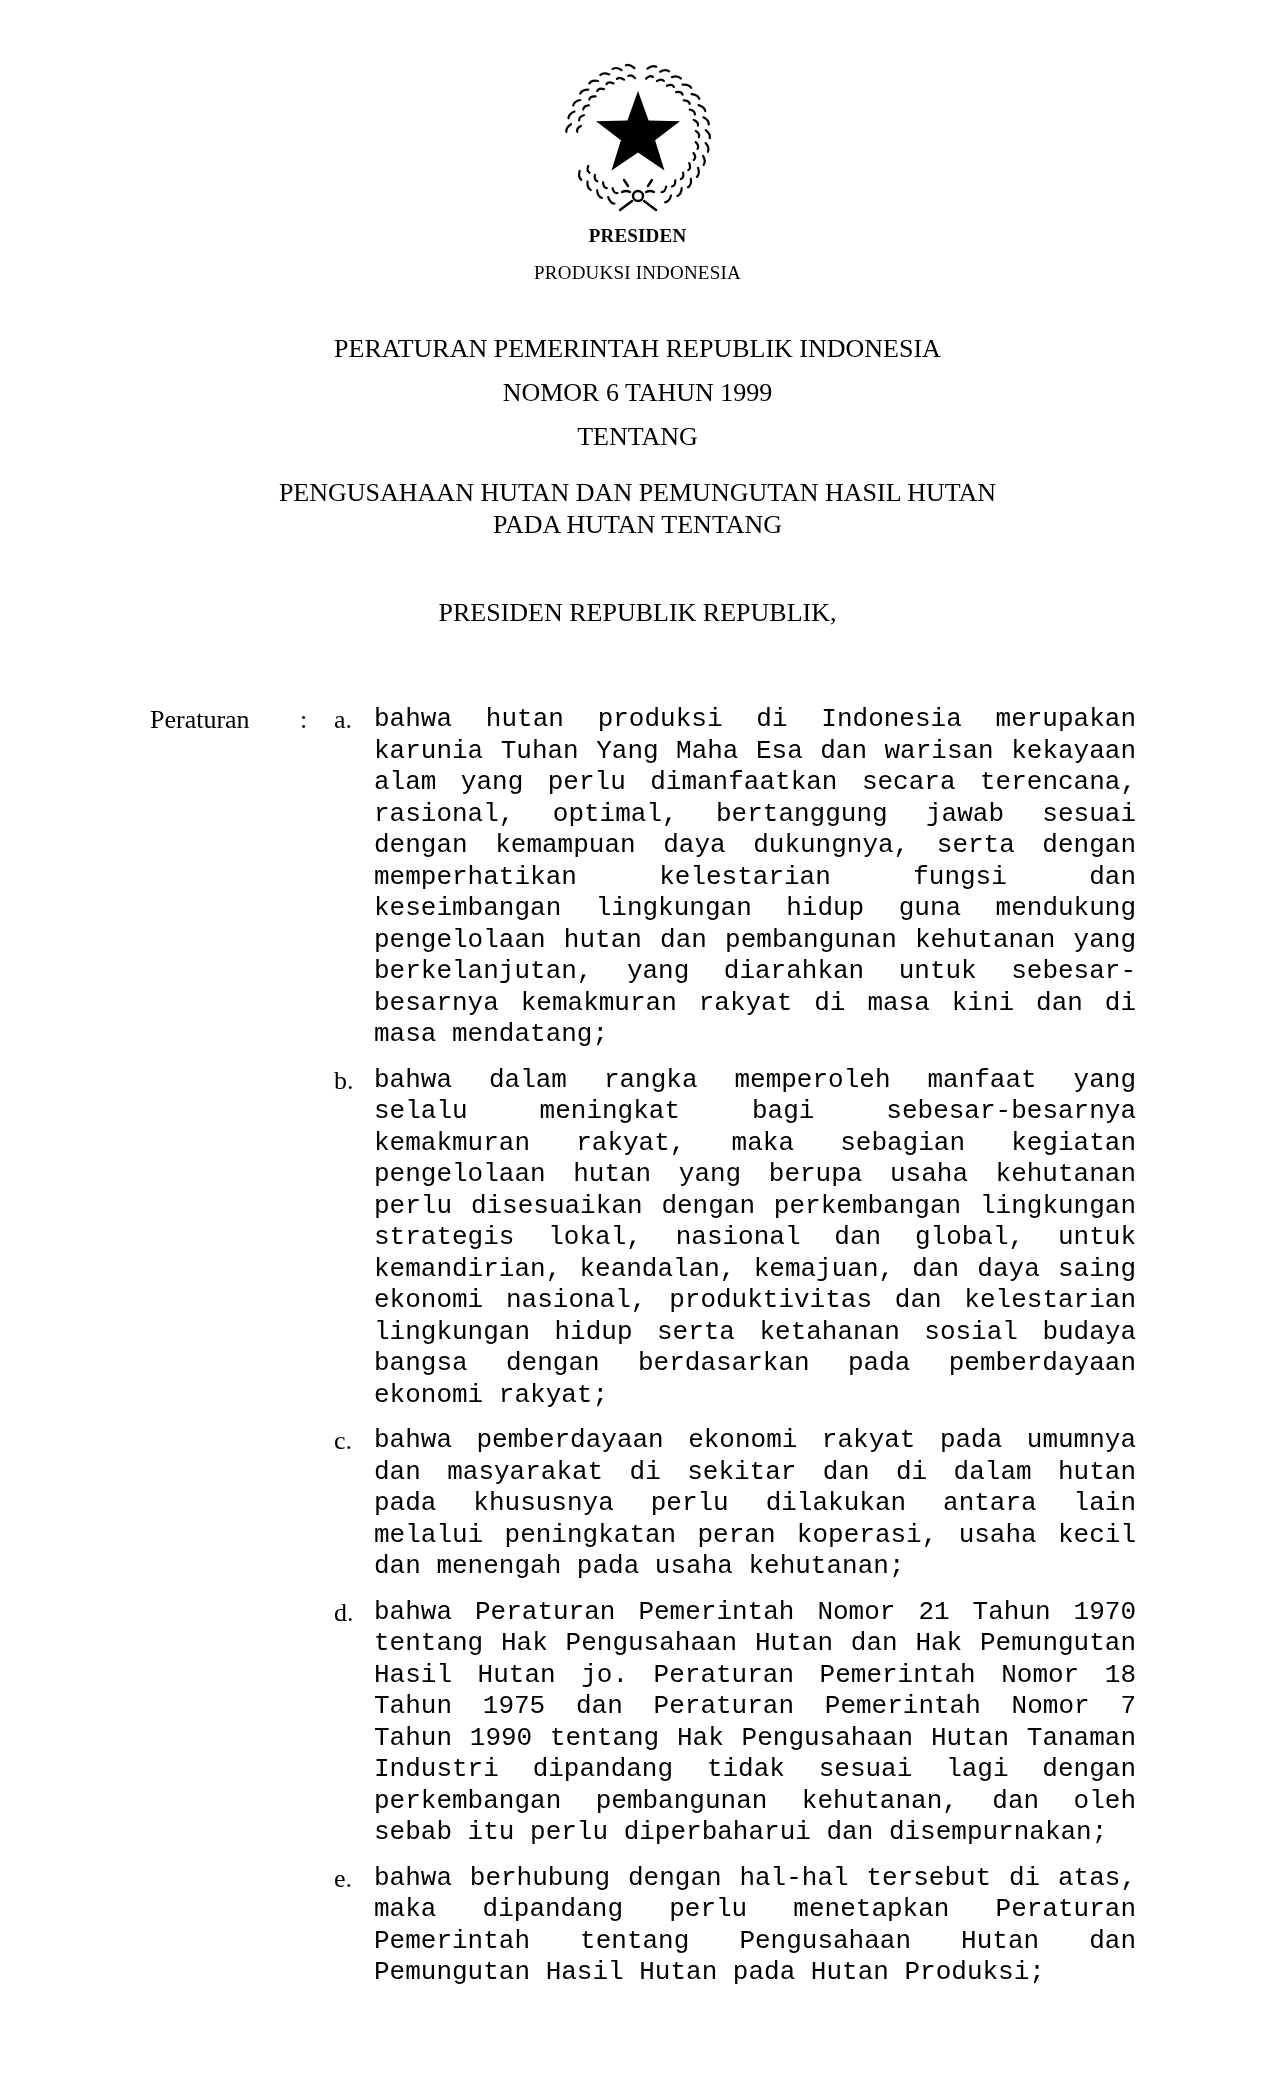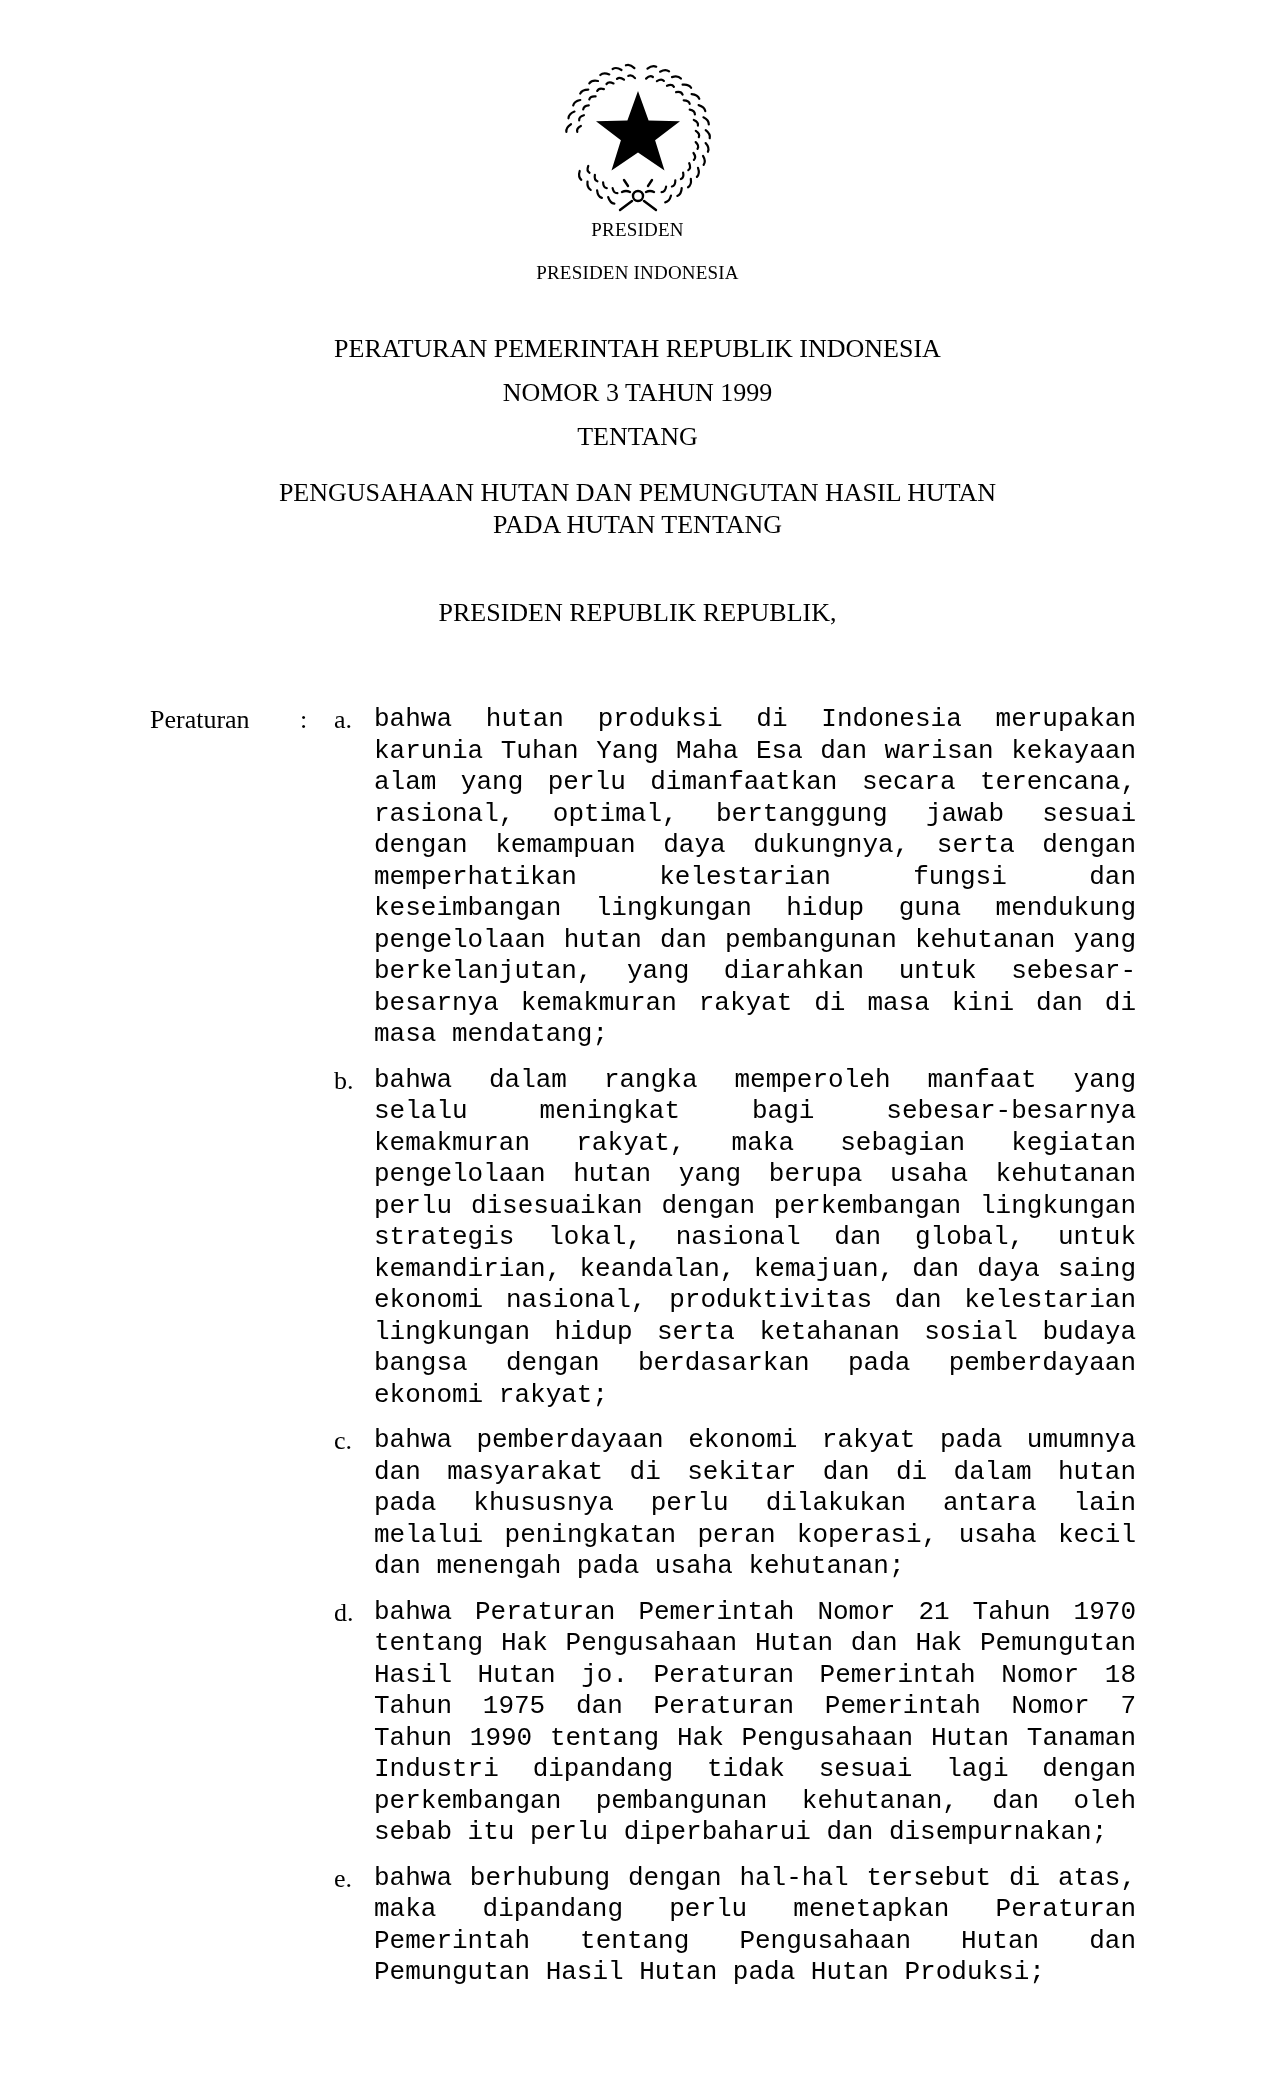--- a/index.html
+++ b/index.html
@@ -26,21 +26,21 @@
 
   .hdr-line {
     position: absolute;
     left: 0;
     width: 1275px;
     text-align: center;
     font-size: 19px;
     line-height: 19px;
     letter-spacing: 0.2px;
   }
-  .hdr-1 { top: 220px; }
+  .hdr-1 { top: 226px; font-weight: bold; }
   .hdr-2 { top: 263px; }
 
   .title-line {
     position: absolute;
     left: 0;
     width: 1275px;
     text-align: center;
     font-size: 26px;
     line-height: 26px;
   }
@@ -150,24 +150,24 @@
     <g id="ribbon" stroke="#000" stroke-width="2.4" fill="none" stroke-linecap="round">
       <circle cx="80" cy="140" r="5"></circle>
       <path d="M70 130 L66 124 M90 130 L94 124"></path>
       <path d="M74 145 L62 154 M86 145 L98 154"></path>
       <path d="M72 136 q-4 -2 -8 0 M88 136 q4 -2 8 0"></path>
     </g>
   </svg>
 </div>
 
 <div class="hdr-line hdr-1">PRESIDEN</div>
-<div class="hdr-line hdr-2">PRESIDEN INDONESIA</div>
+<div class="hdr-line hdr-2">PRODUKSI INDONESIA</div>
 
 <div class="title-line" style="top:336px">PERATURAN PEMERINTAH REPUBLIK INDONESIA</div>
-<div class="title-line" style="top:380px">NOMOR 3 TAHUN 1999</div>
+<div class="title-line" style="top:380px">NOMOR 6 TAHUN 1999</div>
 <div class="title-line" style="top:424px">TENTANG</div>
 <div class="title-line" style="top:480px">PENGUSAHAAN HUTAN DAN PEMUNGUTAN HASIL HUTAN</div>
 <div class="title-line" style="top:512px">PADA HUTAN TENTANG</div>
 <div class="title-line" style="top:600px">PRESIDEN REPUBLIK REPUBLIK,</div>
 
 <div class="consider">
   <div class="consider-label">Peraturan</div>
   <div class="consider-colon">:</div>
   <div class="items">
     <div class="item">

